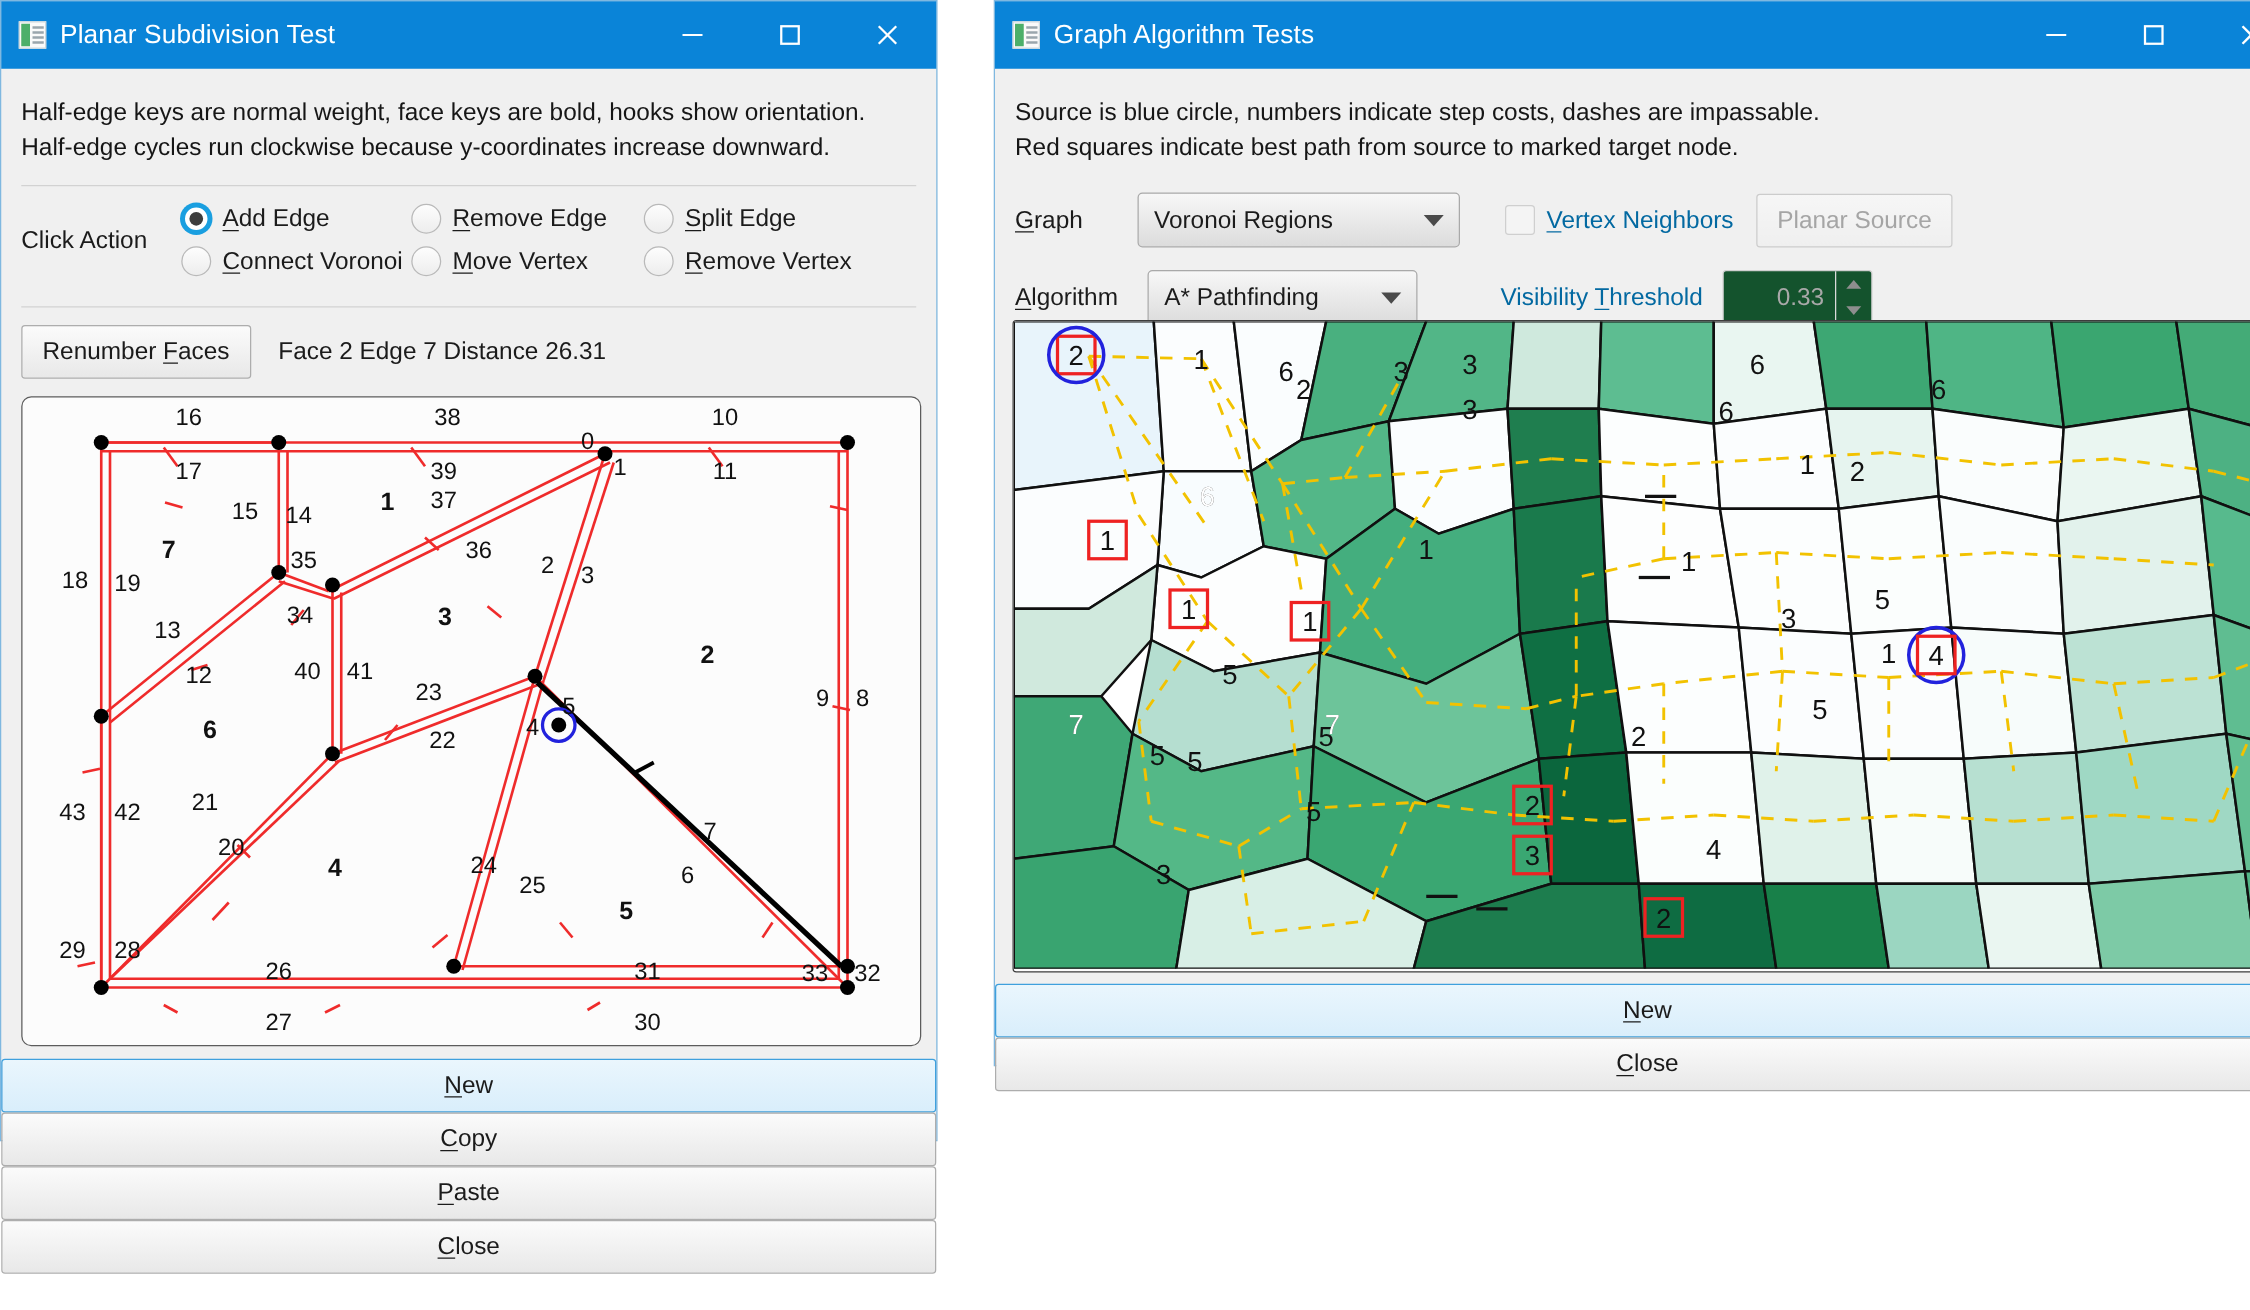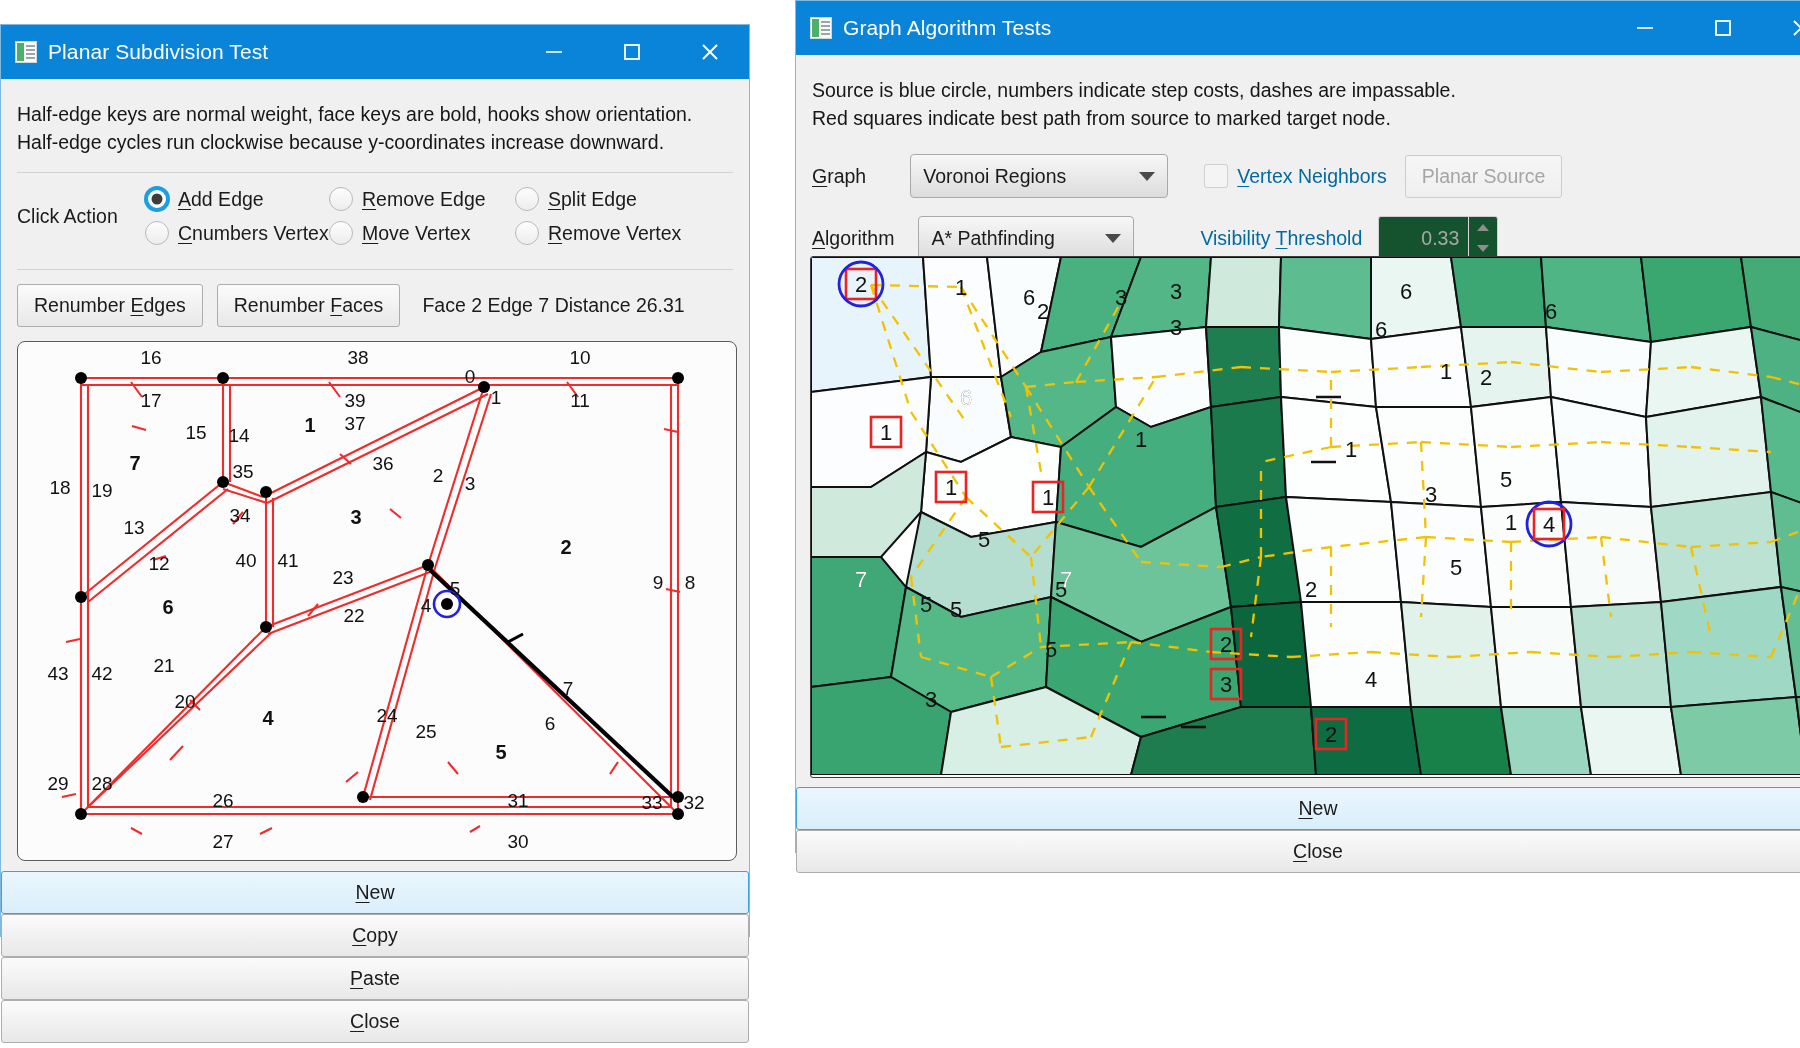--- a/index.html
+++ b/index.html
@@ -56,21 +56,21 @@
   .sar{flex:1;display:flex;align-items:center;justify-content:center;}
   .sar .up{width:0;height:0;border-left:6px solid transparent;border-right:6px solid transparent;border-bottom:7px solid #8e8e8e;}
   .sar .dn{width:0;height:0;border-left:6px solid transparent;border-right:6px solid transparent;border-top:7px solid #8e8e8e;}
 
   .footer{display:flex;justify-content:center;gap:0;flex-direction:column;}
   svg.sheet{display:block;}
 </style>
 </head>
 <body>
 
-<div class="window" style="left:0;top:0;width:750px;height:913px;border:1px solid #7fb8e0;margin-top:24px;">
+<div class="window" style="left:0;top:0;width:750px;height:913px;border:1px solid #7fb8e0;">
 
   <div class="titlebar">
     <span class="app-icon"></span>
     <span class="win-title">Planar Subdivision Test</span>
     <span class="win-btns">
       <span class="win-btn">
         <svg width="22" height="22" viewBox="0 0 22 22">
             <line x1="3" y1="11" x2="19" y2="11" stroke="#ffffff" stroke-width="1.6"></line>
           </svg>
       </span>
@@ -105,37 +105,36 @@
         <div class="radio">
           <span class="rdot"></span>
           <span class="rtxt"><span class="mn">R</span><span>emove Edge</span></span>
         </div>
         <div class="radio">
           <span class="rdot"></span>
           <span class="rtxt"><span class="mn">S</span><span>plit Edge</span></span>
         </div>
         <div class="radio">
           <span class="rdot"></span>
-          <span class="rtxt"><span class="mn">C</span><span>numbers Vertex</span></span>
+          <span class="rtxt"><span class="mn">C</span><span>onnect Voronoi</span></span>
         </div>
         <div class="radio">
           <span class="rdot"></span>
           <span class="rtxt"><span class="mn">M</span><span>ove Vertex</span></span>
         </div>
         <div class="radio">
           <span class="rdot"></span>
           <span class="rtxt"><span class="mn">R</span><span>emove Vertex</span></span>
         </div>
       </div>
     </div>
 
     <div class="sep"></div>
 
     <div class="row-tools">
-      <button class="btn">Renumber <span class="mn">E</span>dges</button>
       <button class="btn">Renumber <span class="mn">F</span>aces</button>
       <span class="status">Face  2 Edge  7 Distance  26.31</span>
     </div>
   </div>
 
   <div class="canvas-frame" style="position:absolute;left:16px;top:316px;width:718px;height:518px;text-decoration:underline;">
     <svg class="sheet" width="716" height="516" viewBox="0 0 716 516">
       <g stroke="#ef2b2b" stroke-width="2.1" fill="none">
 
         <path d="M63 36 L660 36"></path>

